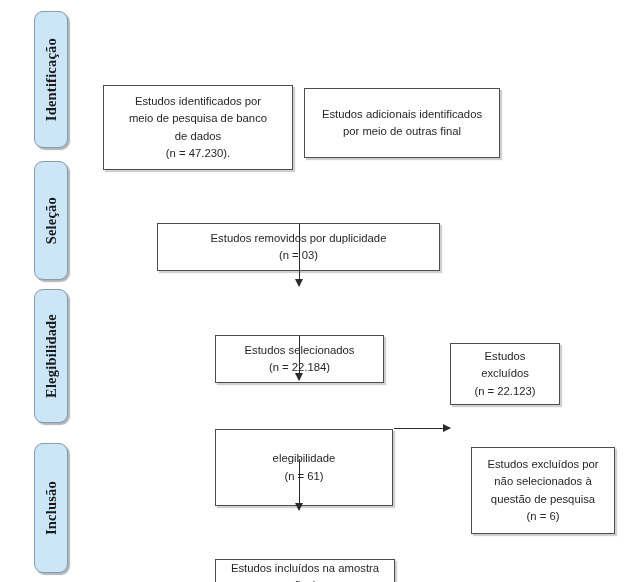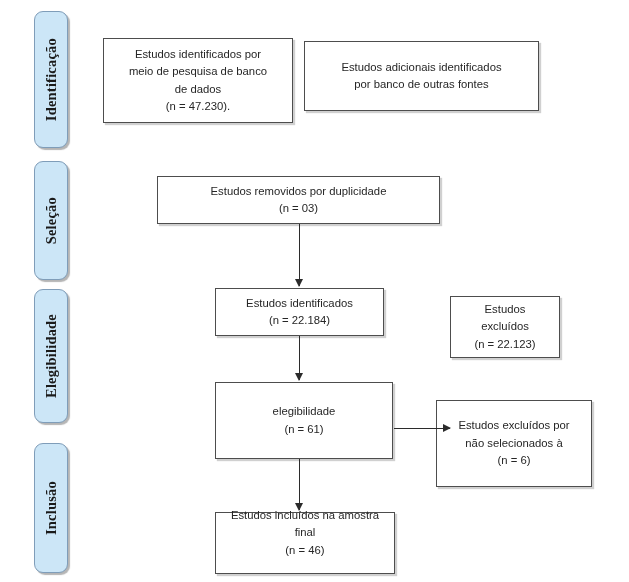--- a/index.html
+++ b/index.html
@@ -44,21 +44,22 @@
   .box {
     position: absolute;
     box-sizing: border-box;
     background: #ffffff;
     border: 1px solid #4d4d4d;
     box-shadow: 2px 2px 1px rgba(150,150,150,0.45);
     display: flex;
     align-items: center;
     justify-content: center;
     text-align: center;
-    padding: 14px 6px;
+    padding: 8px 6px;
+    margin-top: 47px;
   }
   .box-text {
     font-family: "Liberation Sans", sans-serif;
     font-size: 11.3px;
     line-height: 17.5px;
     color: #262626;
   }
 
   
   .arrow-v {
@@ -117,60 +118,61 @@
 
   <div class="box" style="left:103px; top:38px; width:190px; height:85px;">
     <div class="box-text">
       <div>Estudos identificados por</div>
       <div>meio de pesquisa de banco</div>
       <div>de dados</div>
       <div>(n = 47.230).</div>
     </div>
   </div>
 
-  <div class="box" style="left:304px; top:41px; width:235px; height:70px;">
+  <div class="box" style="left:304px; top:41px; width:196px; height:70px;">
     <div class="box-text">
       <div>Estudos adicionais identificados</div>
-      <div>por banco de outras fontes</div>
+      <div>por meio de outras final</div>
     </div>
   </div>
 
   <div class="box" style="left:157px; top:176px; width:283px; height:48px;">
     <div class="box-text">
       <div>Estudos removidos por duplicidade</div>
       <div>(n = 03)</div>
     </div>
   </div>
 
   <div class="box" style="left:215px; top:288px; width:169px; height:48px;">
     <div class="box-text">
-      <div>Estudos identificados</div>
+      <div>Estudos selecionados</div>
       <div>(n = 22.184)</div>
     </div>
   </div>
 
   <div class="box" style="left:450px; top:296px; width:110px; height:62px;">
     <div class="box-text">
       <div>Estudos</div>
       <div>excluídos</div>
       <div>(n = 22.123)</div>
     </div>
   </div>
 
   <div class="box" style="left:215px; top:382px; width:178px; height:77px;">
     <div class="box-text">
       <div>elegibilidade</div>
       <div>(n = 61)</div>
     </div>
   </div>
 
-  <div class="box" style="left:436px; top:400px; width:156px; height:87px;">
+  <div class="box" style="left:471px; top:400px; width:144px; height:87px;">
     <div class="box-text">
       <div>Estudos excluídos por</div>
       <div>não selecionados à</div>
+      <div>questão de pesquisa</div>
       <div>(n = 6)</div>
     </div>
   </div>
 
   <div class="box" style="left:215px; top:512px; width:180px; height:62px;align-items:flex-end;">
     <div class="box-text">
       <div>Estudos incluídos na amostra</div>
       <div>final</div>
       <div>(n = 46)</div>
     </div>

